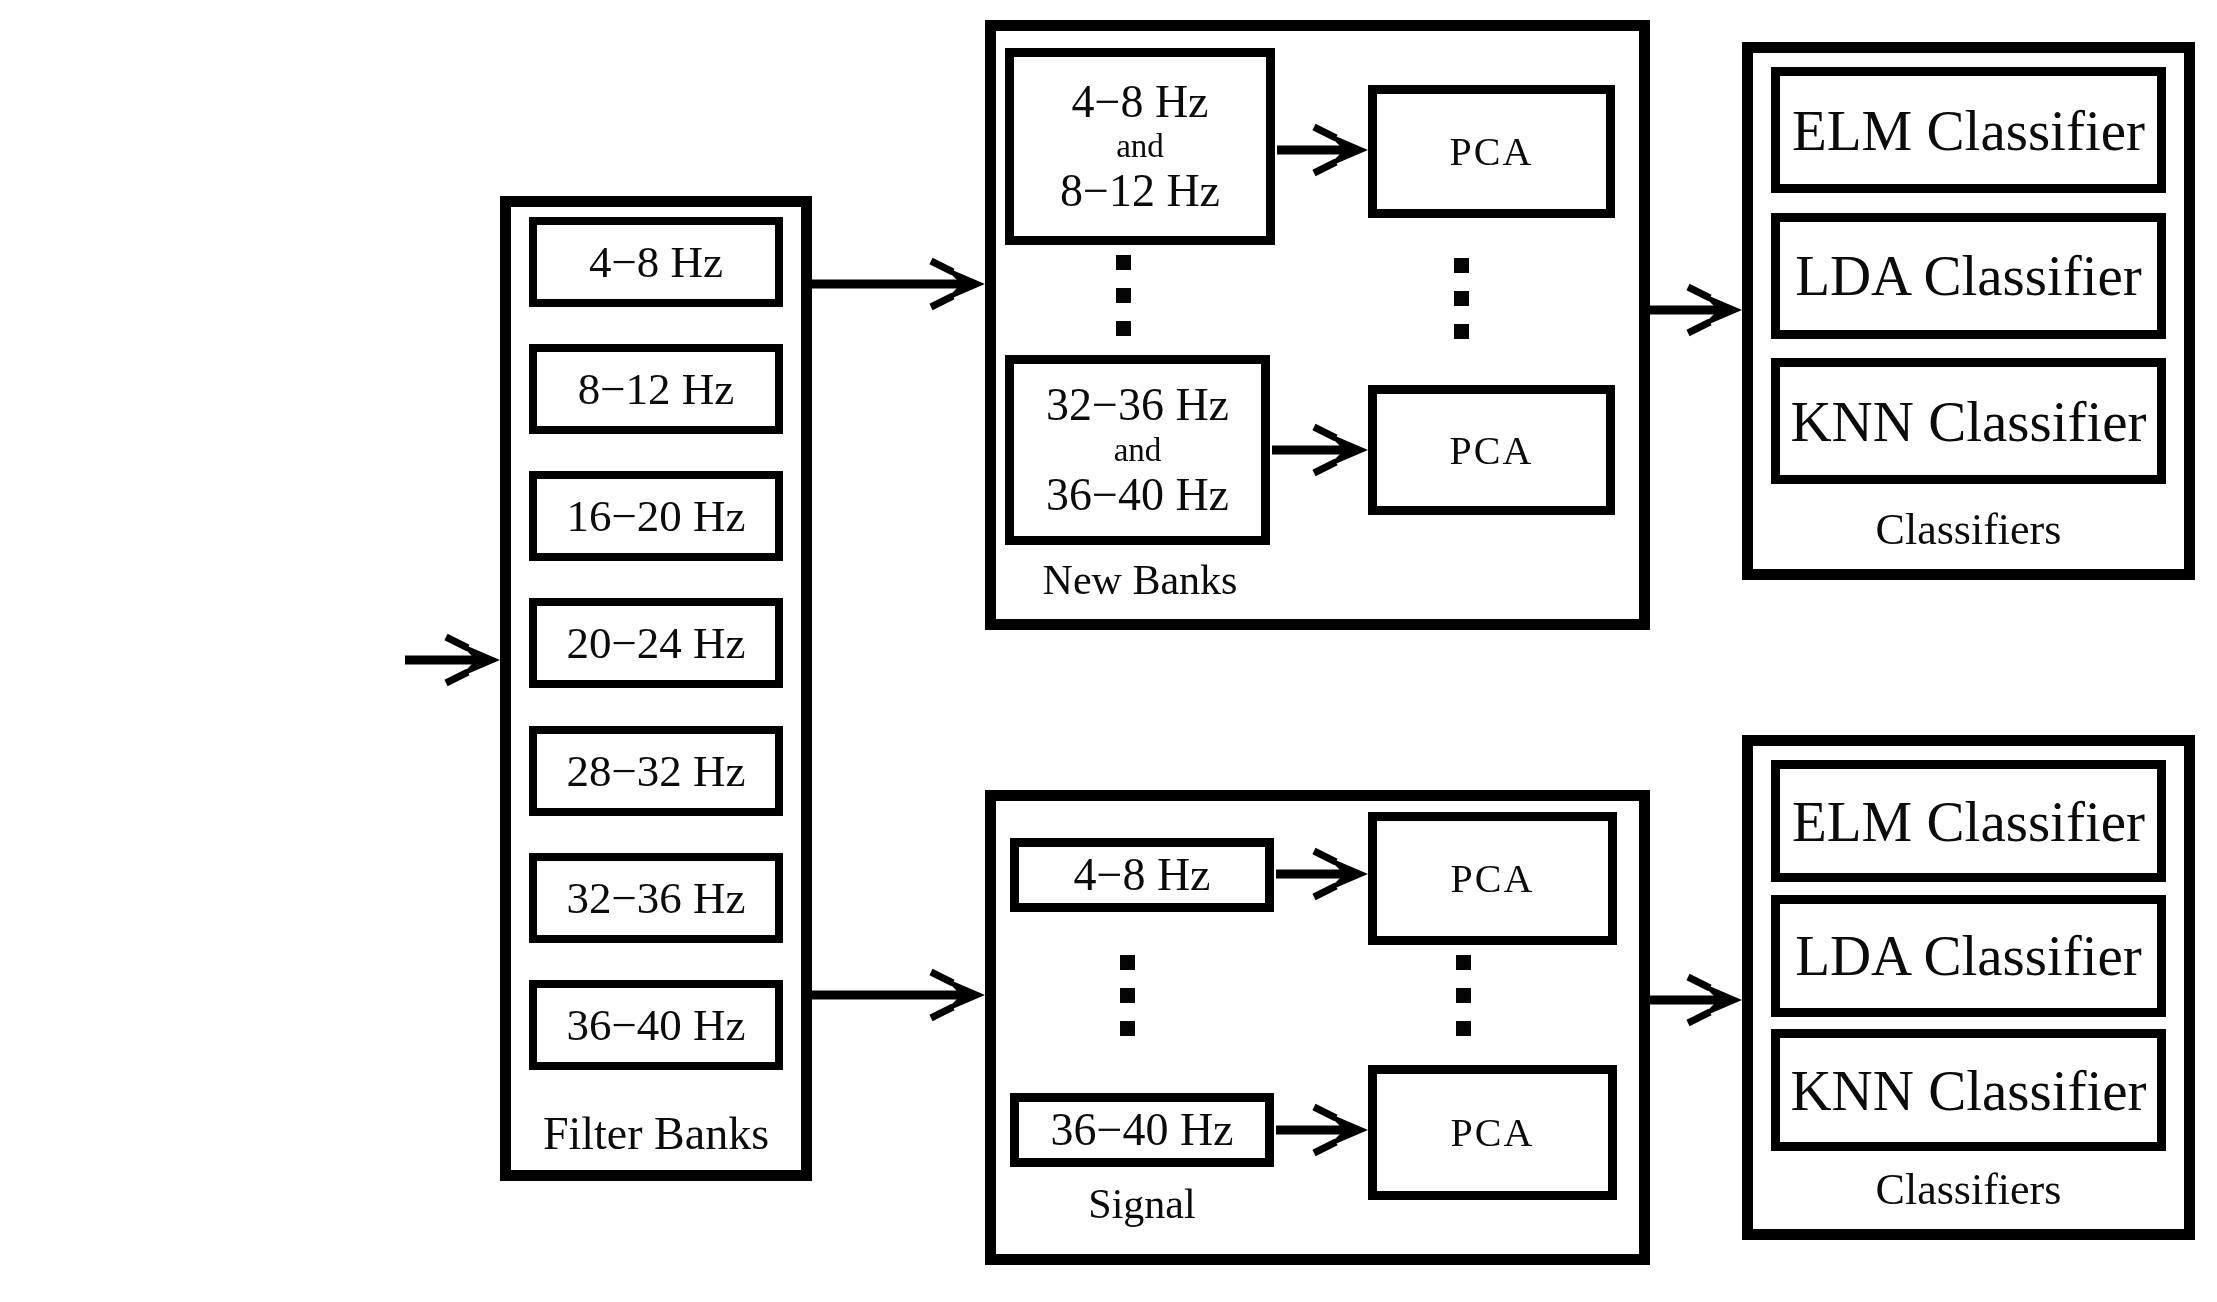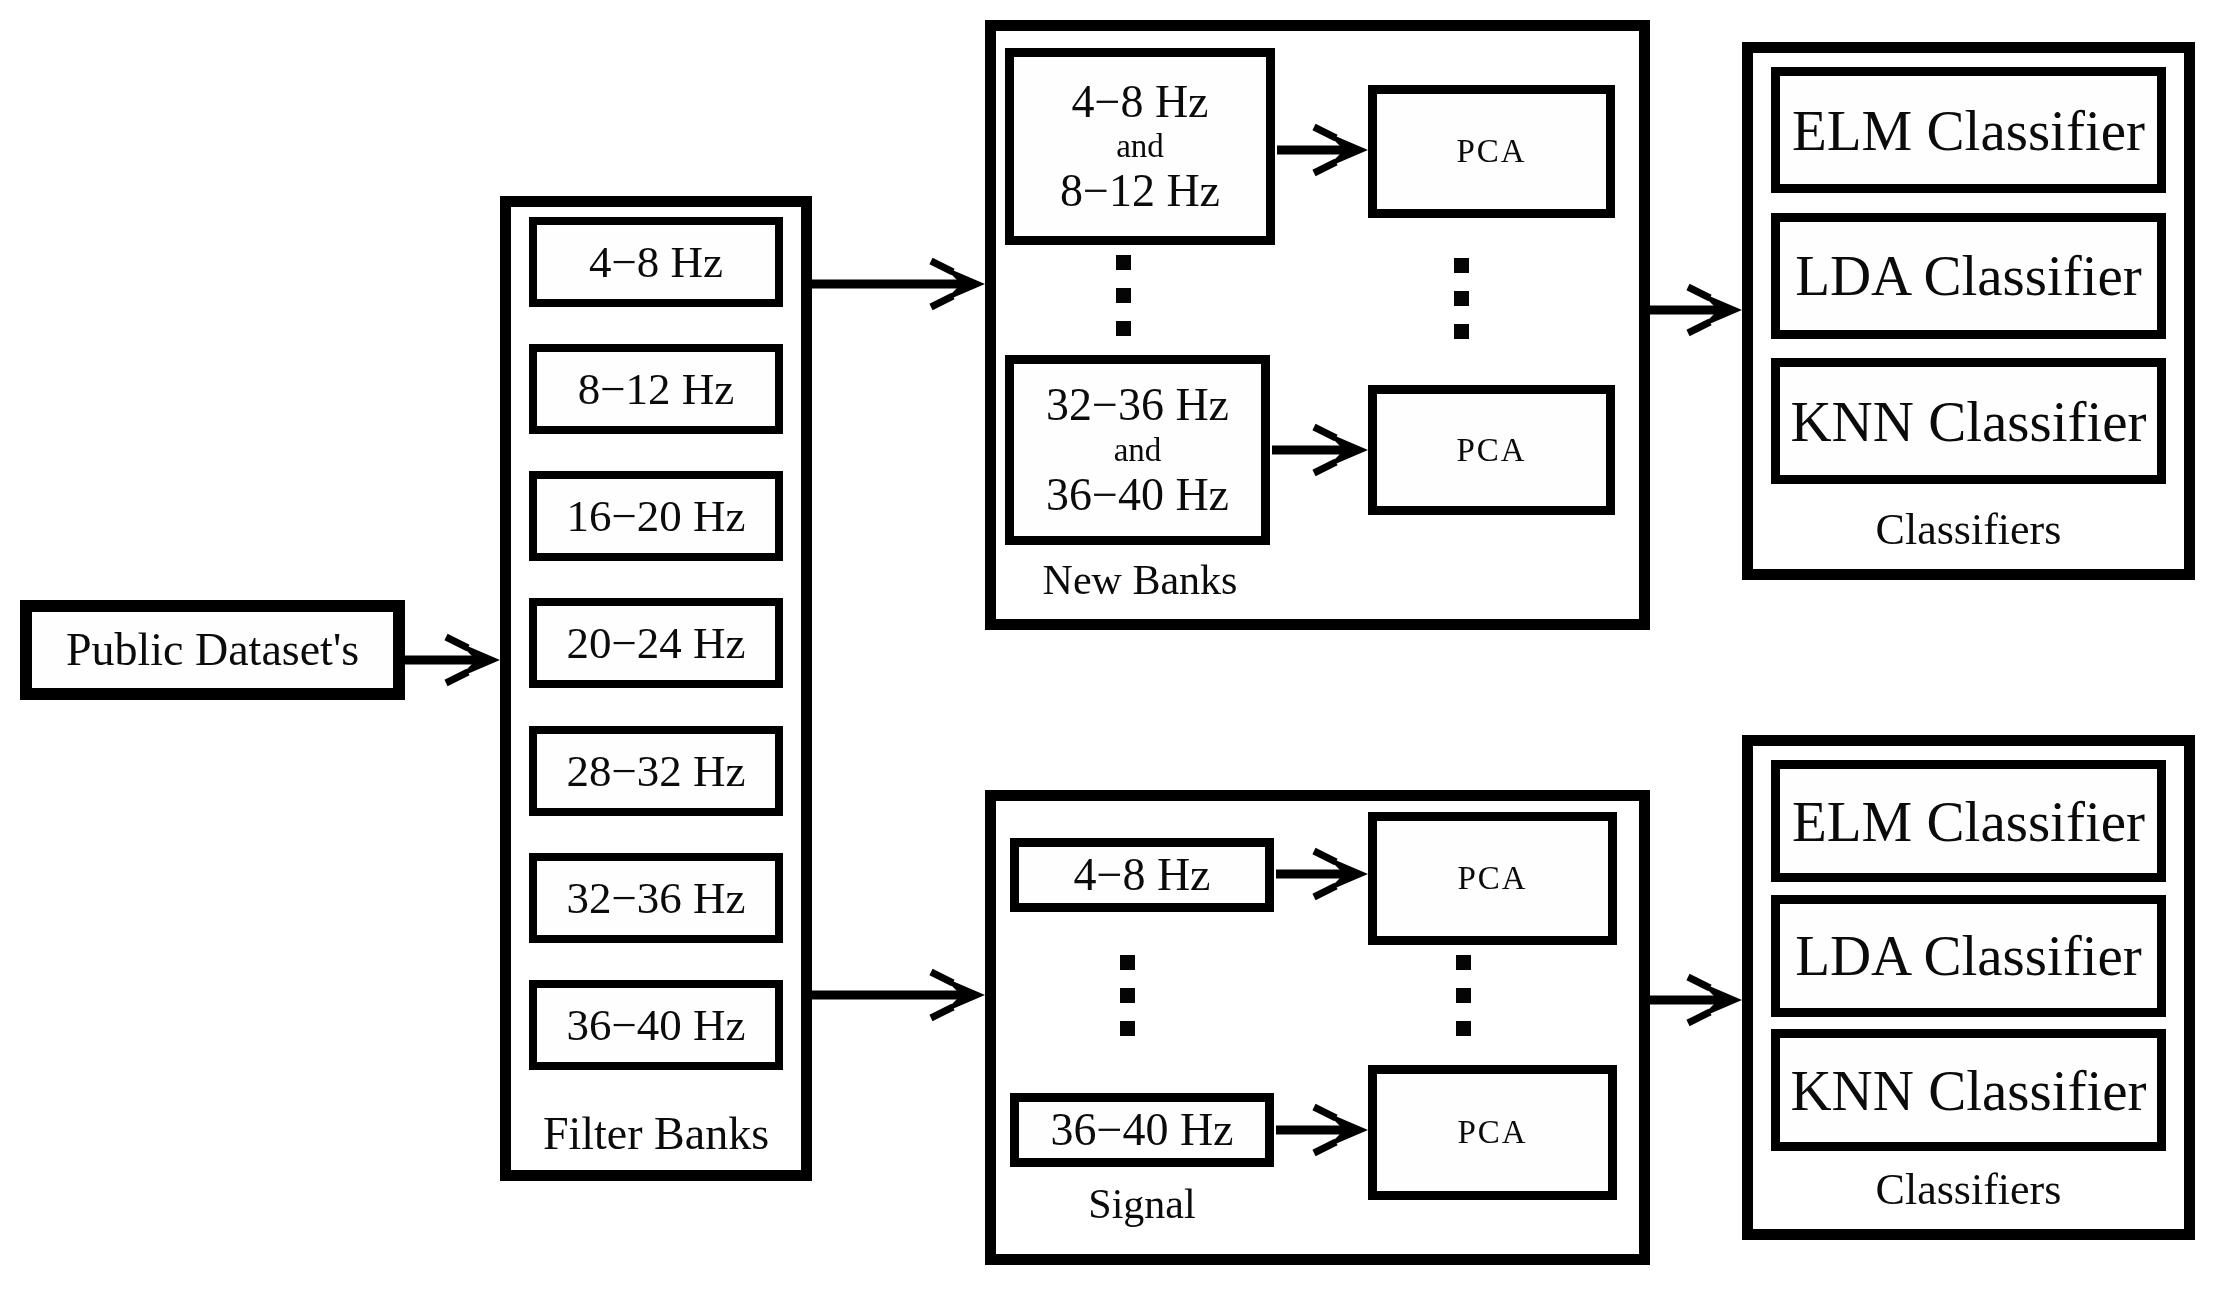--- a/index.html
+++ b/index.html
@@ -17,21 +17,21 @@
     background:#fefefe;
     border:9px solid #000;
     display:flex;align-items:center;justify-content:center;
     text-align:center;
   }
   .group{
     background:#ffffff;
     border:11px solid #000;
   }
   .txt-lg{font-size:46px;line-height:1.05;}
-  .txt-pca{font-size:33px;letter-spacing:2px;}
+  .txt-pca{font-size:40px;letter-spacing:2px;}
   .txt-and{font-size:33px;line-height:1.0;}
   .caption{
     font-size:42px;text-align:center;line-height:1.0;
   }
   .fb-group{
     display:flex;flex-direction:column;
     justify-content:space-between;
     padding:10px 18px;
   }
   .band{
@@ -60,23 +60,20 @@
   .ellipsis .dot{
     width:15px;height:15px;background:#050505;
   }
   svg.arrows{position:absolute;left:0;top:0;pointer-events:none;}
 </style>
 </head>
 <body>
 
 <div class="canvas">
 
-  <div class="abs box txt-lg" style="left:20px;top:600px;width:385px;height:100px;border-width:12px;">
-    <span>Public Dataset's</span>
-  </div>
 
   <div class="abs group fb-group" style="left:500px;top:196px;width:312px;height:985px;">
     <div class="box band">
       <span>4−8 Hz</span>
     </div>
     <div class="box band">
       <span>8−12 Hz</span>
     </div>
     <div class="box band">
       <span>16−20 Hz</span>

